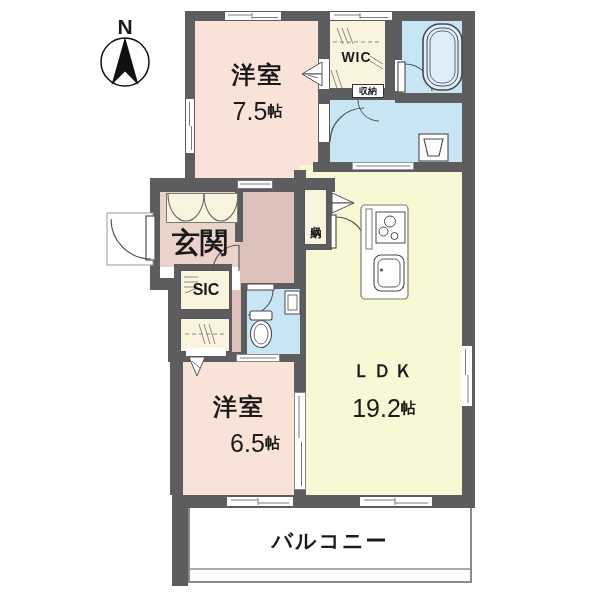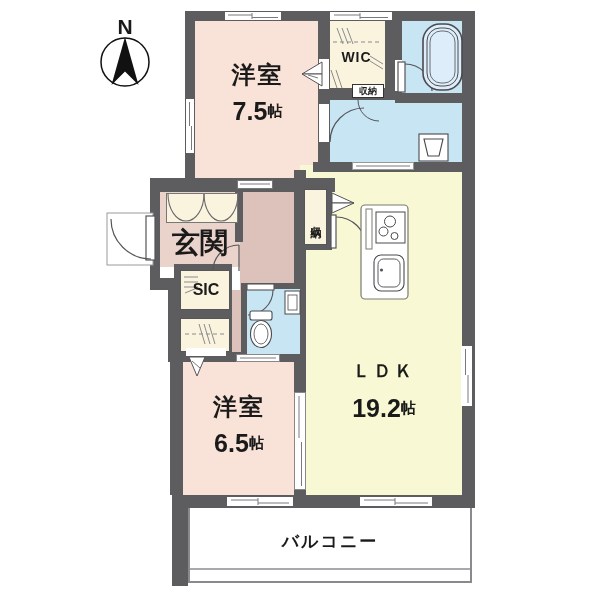--- a/index.html
+++ b/index.html
@@ -11,21 +11,21 @@
         font-family:"Liberation Sans","DejaVu Sans",sans-serif;color:#1a1a1a;}
   .wall{position:absolute;background:var(--wall);}
   .floor{position:absolute;}
   .blockwall{position:absolute;background:var(--wall);}
   .inner{position:absolute;border:1px solid #55555a;box-sizing:border-box;}
   .open{position:absolute;background:#fff;}
   .win{position:absolute;background:#fff;}
   .lbl{position:absolute;display:flex;align-items:center;justify-content:center;
        font-weight:bold;white-space:nowrap;}
   .unit{font-size:15px;font-weight:bold;}
-  .num{font-size:25px;font-weight:bold;}
+  .num{font-size:25px;font-weight:normal;}
   .big{font-size:23px;}
   svg.overlay{position:absolute;left:0;top:0;pointer-events:none;}
   .vtext{writing-mode:vertical-rl;text-orientation:upright;letter-spacing:1px;}
   #balcony-box{position:absolute;left:188px;top:508px;width:284px;height:75px;
     border-left:2px solid #8a8a8e;border-right:2px solid #8a8a8e;border-bottom:2px solid #8a8a8e;
     background:#fff;box-sizing:border-box;}
   #balcony-innerline{position:absolute;left:190px;top:568px;width:280px;height:2px;background:#a9a9ad;}
 </style>
 </head>
 <body>
@@ -257,19 +257,19 @@
 
   <div class="lbl vtext" style="left:303px;top:195px;width:25px;height:46px;font-size:11px;">収納</div>
 
   <div class="lbl" style="left:306px;top:353px;width:156px;height:36px;font-size:18px;letter-spacing:3px;">ＬＤＫ</div>
   <div class="lbl" style="left:306px;top:391px;width:156px;height:34px;">
     <span class="num">19.2</span>
       <span class="unit">帖</span>
   </div>
 
   <div class="lbl big" style="left:181px;top:390px;width:116px;height:34px;font-size:24px;letter-spacing:2px;">洋室</div>
-  <div class="lbl" style="left:181px;top:426px;width:116px;height:34px;">
+  <div class="lbl" style="left:197px;top:426px;width:116px;height:34px;">
     <span class="num">6.5</span>
       <span class="unit">帖</span>
   </div>
 
-  <div class="lbl" style="left:188px;top:526px;width:284px;height:30px;font-size:17px;letter-spacing:2px;">バルコニー</div>
+  <div class="lbl" style="left:188px;top:526px;width:284px;height:30px;font-size:21px;letter-spacing:2px;">バルコニー</div>
 </div>
 
 </body></html>

